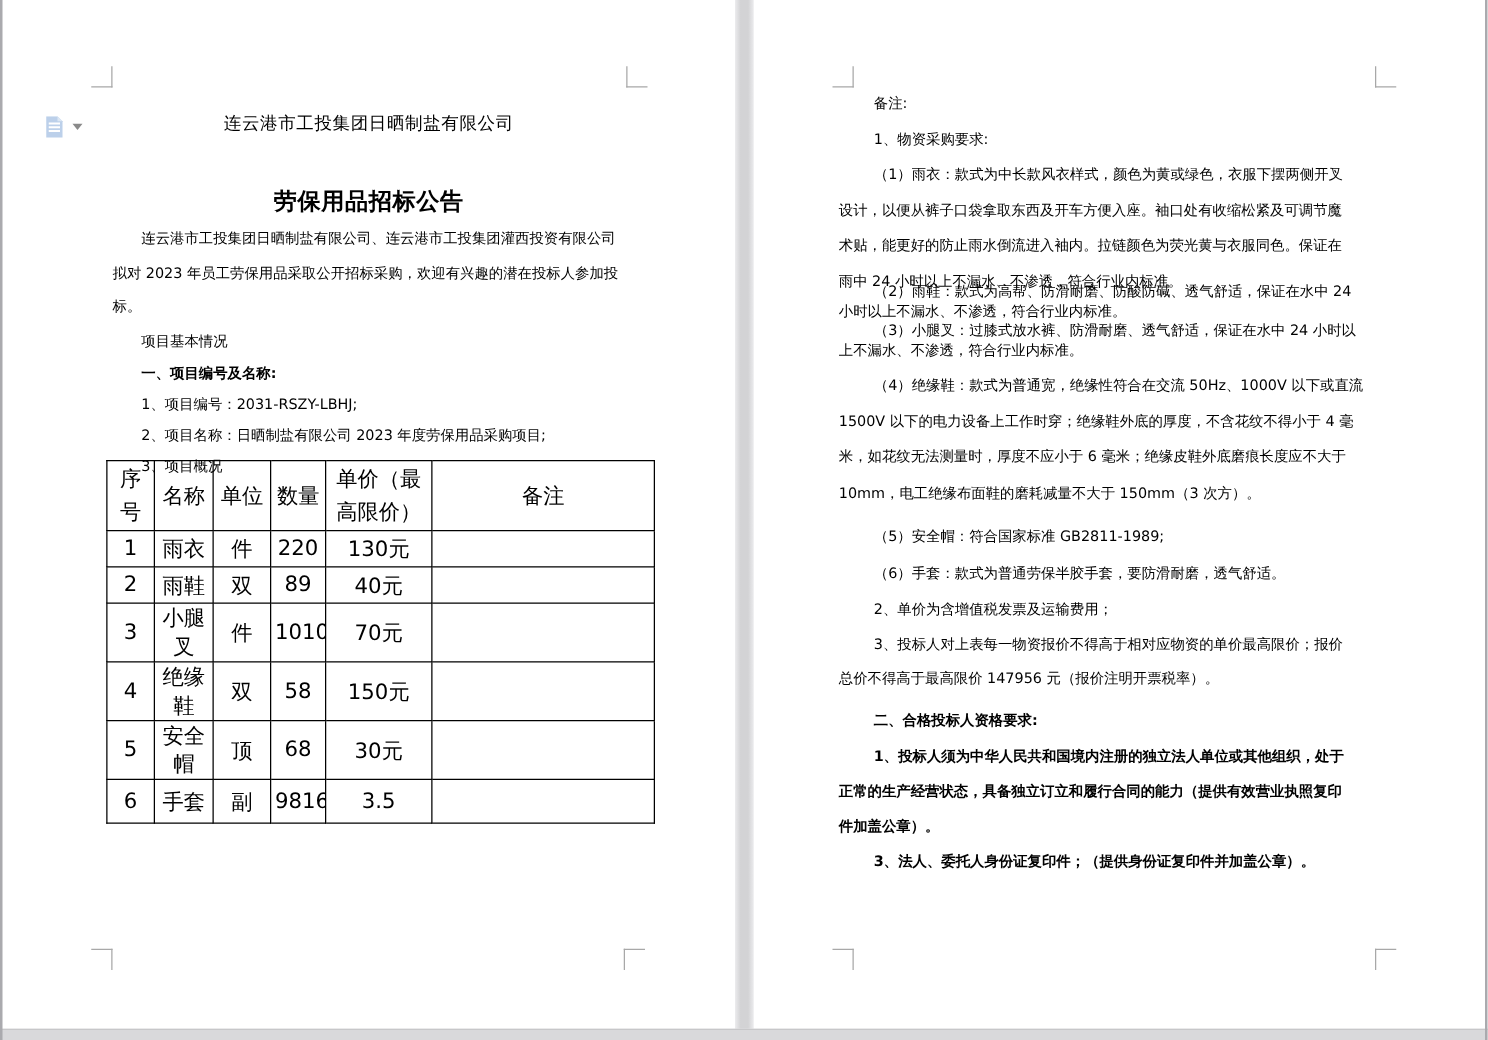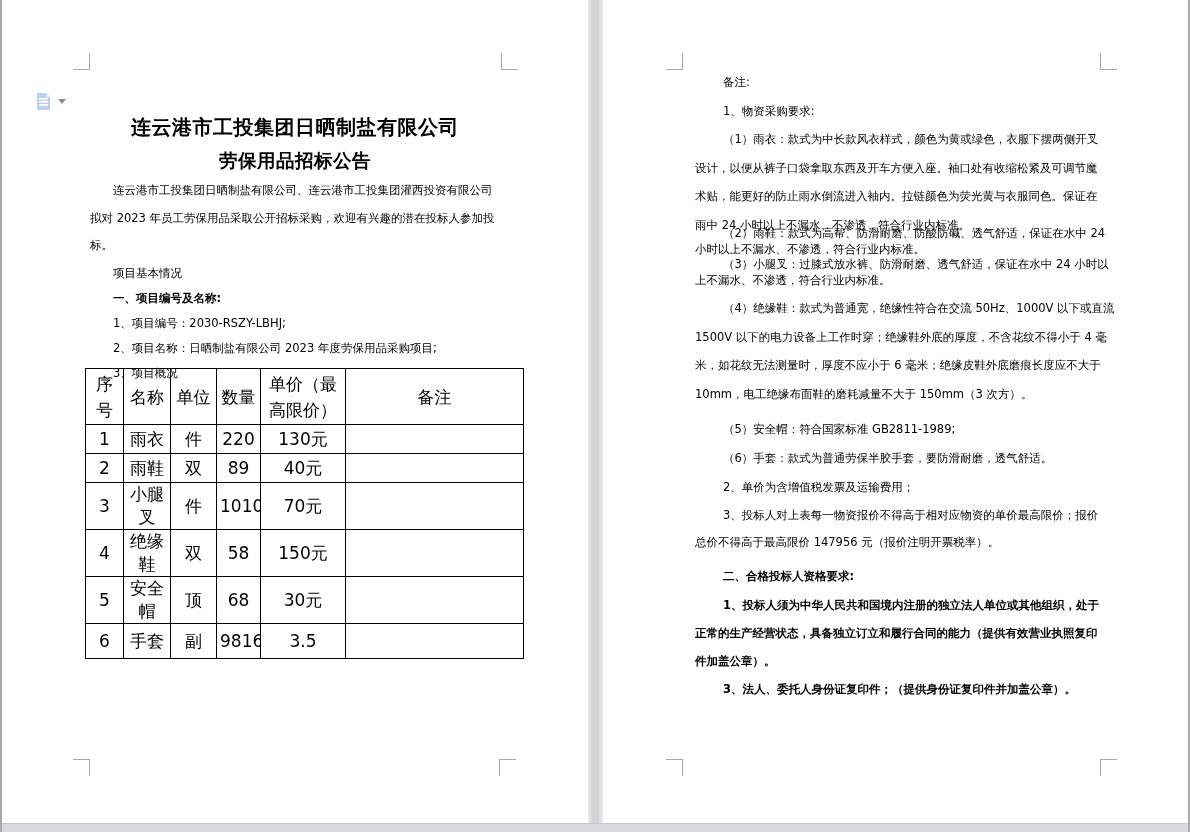--- a/index.html
+++ b/index.html
@@ -24,42 +24,42 @@
   .cm-tl { border-right:1px solid #a8a8a8; border-bottom:1px solid #a8a8a8; }
   .cm-tr { border-left:1px solid #a8a8a8;  border-bottom:1px solid #a8a8a8; }
   .cm-bl { border-right:1px solid #a8a8a8; border-top:1px solid #a8a8a8; }
   .cm-br { border-left:1px solid #a8a8a8;  border-top:1px solid #a8a8a8; }
 
   .ln { position:relative; white-space:nowrap; font-size:11.5px; }
   .ind { padding-left:28px; }
   .b { font-weight:bold; }
 
   .doc-title { position:absolute; left:38px; top:90px; width:510px; text-align:center;
-               font-size:20px; font-weight:bold; letter-spacing:0.5px; white-space:nowrap;margin-top:24px; }
+               font-size:14px; font-weight:normal; letter-spacing:0.5px; white-space:nowrap; }
   .doc-subtitle { position:absolute; left:38px; top:148px; width:510px; text-align:center;
                   font-size:18.5px; font-weight:bold; letter-spacing:0.5px; white-space:nowrap; }
 
   #intro-block { position:absolute; left:88px; top:177px; }
   #intro-block .ln { height:27.5px; line-height:27.5px; }
   #intro-block .ind { padding-left:23px; }
 
   #meta-block { position:absolute; left:111px; top:261px; }
   #meta-block .ln { height:25px; line-height:25px; }
 
   #items-table { position:absolute; left:83px; top:368px; border-collapse:collapse;
                  table-layout:fixed; width:438px; }
   #items-table th, #items-table td { border:1px solid #000; font-size:17px; font-weight:normal;
                  text-align:center; vertical-align:middle; padding:0 3px; overflow:hidden; }
   #items-table thead tr { height:56px; }
   #items-table thead th { line-height:26px; }
   #items-table tbody tr { height:29px; }
   #items-table tbody tr:last-child { height:35px; }
 
   
-  .rp-block { position:absolute; left:92px; }
+  .rp-block { position:absolute; left:68px; }
   #rp-a { top:68px; }  #rp-a .ln { height:28.5px; line-height:28.5px; }
   #rp-b { top:226px; } #rp-b .ln { height:15.5px; line-height:15.5px; }
   #rp-c { top:294px; } #rp-c .ln { height:28.7px; line-height:28.7px; }
   #rp-d { top:415px; } #rp-d .ln { height:29px; line-height:29px; }
   #rp-e { top:474px; } #rp-e .ln { height:27.5px; line-height:27.5px; }
   #rp-f { top:566px; height:20px; line-height:20px; }
   #rp-g { top:591px; } #rp-g .ln { height:28px; line-height:28px;font-weight:bold; }
 
   
   #paste-btn { position:absolute; left:34px; top:92px; width:34px; height:20px; cursor:pointer; }
@@ -98,21 +98,21 @@
 
     <div id="intro-block">
         <div class="ln ind">连云港市工投集团日晒制盐有限公司、连云港市工投集团灌西投资有限公司</div>
         <div class="ln">拟对 2023 年员工劳保用品采取公开招标采购，欢迎有兴趣的潜在投标人参加投</div>
         <div class="ln">标。</div>
       </div>
 
     <div id="meta-block">
         <div class="ln">项目基本情况</div>
         <div class="ln b">一、项目编号及名称:</div>
-        <div class="ln">1、项目编号：2030-RSZY-LBHJ;</div>
+        <div class="ln">1、项目编号：2031-RSZY-LBHJ;</div>
         <div class="ln">2、项目名称：日晒制盐有限公司 2023 年度劳保用品采购项目;</div>
         <div class="ln">3、项目概况</div>
       </div>
 
     <table id="items-table">
       <colgroup>
         <col style="width:38px">
           <col style="width:47px">
           <col style="width:46px">
         <col style="width:44px">

